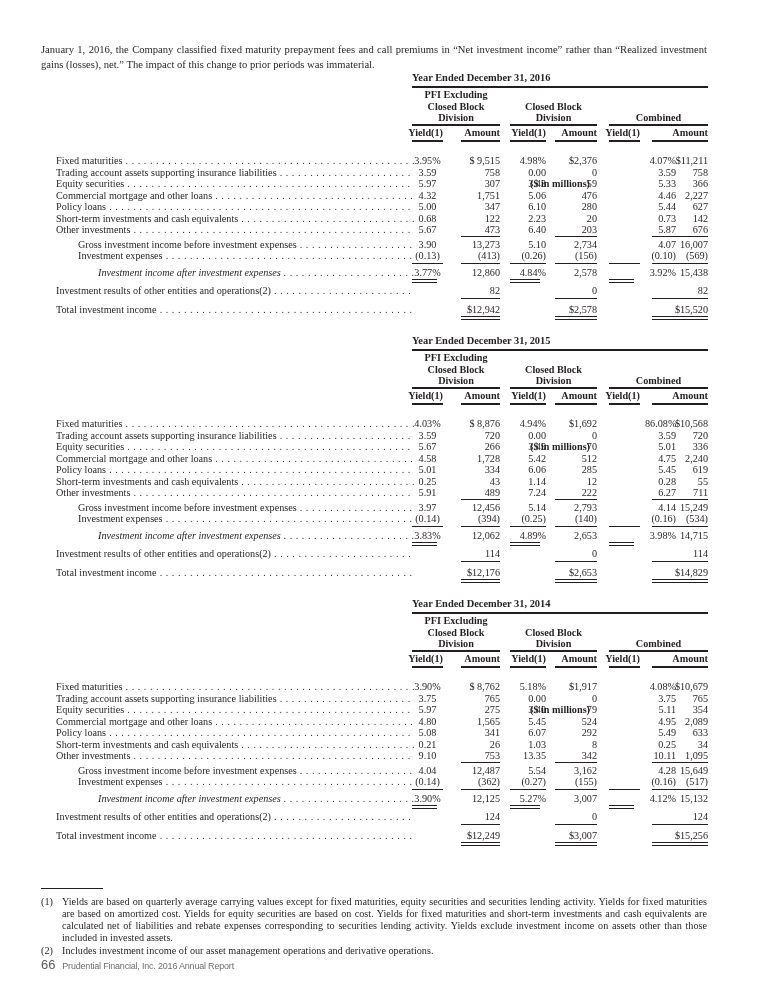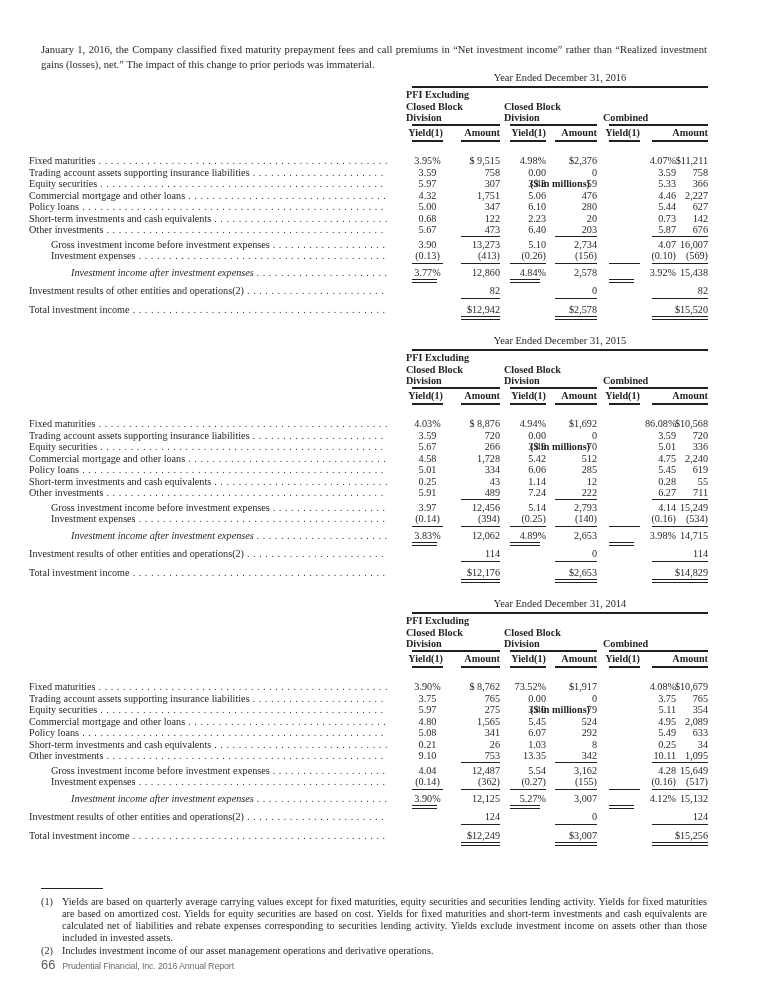--- a/index.html
+++ b/index.html
@@ -8,36 +8,36 @@
     font-family: "Liberation Serif", "DejaVu Serif", serif;
     color: #231f20; font-size: 10.2px;
   }
   .intro {
     position: absolute; left: 41px; top: 42px; width: 666px;
     font-size: 10.6px; line-height: 15px; text-align: justify;
     text-align-last: left;
   }
   .block { position: absolute; left: 0; width: 768px; }
   .hdr-year {
-    position: absolute; left: 412px; width: 296px; text-align: center;
-    font-weight: normal; font-size: 10.4px;
+    position: absolute; left: 412px; width: 296px; text-align: left;
+    font-weight: bold; font-size: 10.4px;
   }
   .rule { position: absolute; background: #231f20; }
   .grp-hdr {
-    position: absolute; font-weight: bold;
+    position: absolute; text-align: center; font-weight: bold;
     font-size: 10.2px; line-height: 11.5px;
   }
   .sub-hdr { position: absolute; font-weight: bold; font-size: 10.2px; text-align: right; }
   .units {
     position: absolute; left: 412px; width: 296px; text-align: center;
     font-weight: bold; font-size: 10.2px; margin-top: 36px;
   }
   .row { position: absolute; left: 0; width: 768px; height: 11.5px; }
   .label {
-    position: absolute; left: 29px; width: 358px; overflow: hidden;
+    position: absolute; left: 56px; width: 358px; overflow: hidden;
     white-space: nowrap; font-size: 10.2px;
   }
   .label::after {
     content: " . . . . . . . . . . . . . . . . . . . . . . . . . . . . . . . . . . . . . . . . . . . . . . . . . . . . . . . . . . . . . . . . . . . . . . . . . . . . . . . . . . . . . . . . .";
     letter-spacing: 0.5px;
   }
   .ind1 { padding-left: 22px; width: 336px; }
   .ind2 { padding-left: 42px; width: 316px; font-style: italic; }
   .cell { position: absolute; text-align: right; font-size: 10.2px; white-space: nowrap; }
   .y1 { left: 412px; width: 31px; text-align: center; }
@@ -406,21 +406,21 @@
       <div class="rule" style="left:555px;top:68px;width:42px;height:1.5px;"></div>
       <div class="sub-hdr" style="left:605px;width:35px;top:55px;">Yield(1)</div>
       <div class="rule" style="left:609px;top:68px;width:31px;height:1.5px;"></div>
       <div class="sub-hdr" style="left:648px;width:60px;top:55px;">Amount</div>
       <div class="rule" style="left:652px;top:68px;width:56px;height:1.5px;"></div>
       <div class="units" style="top:70px;">($ in millions)</div>
       <div class="row" style="top:83px;">
         <div class="label ">Fixed maturities</div>
         <div class="cell y1">3.90%</div>
         <div class="cell a1">$ 8,762</div>
-        <div class="cell y2">73.52%</div>
+        <div class="cell y2">5.18%</div>
         <div class="cell a2">$1,917</div>
         <div class="cell y3">4.08%</div>
         <div class="cell a3">$10,679</div>
       </div>
       <div class="row" style="top:94.5px;">
         <div class="label ">Trading account assets supporting insurance liabilities</div>
         <div class="cell y1">3.75</div>
         <div class="cell a1">765</div>
         <div class="cell y2">0.00</div>
         <div class="cell a2">0</div>

